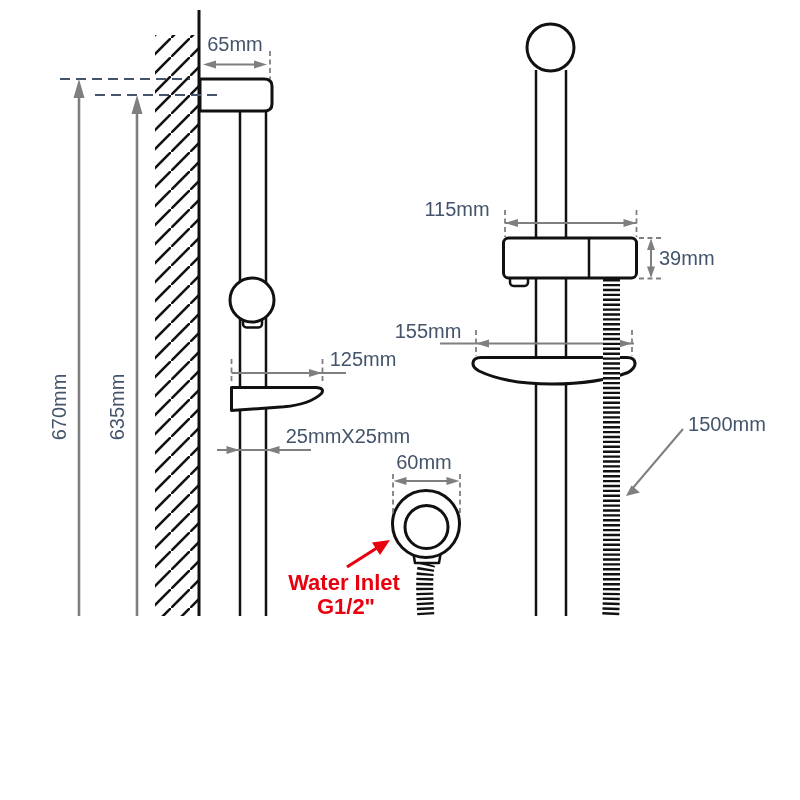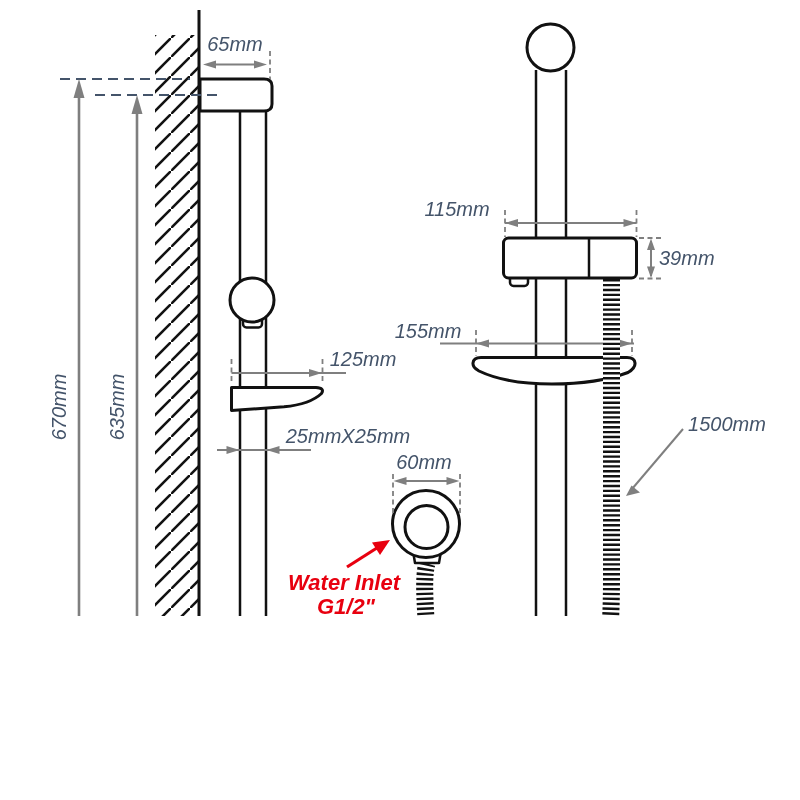--- a/index.html
+++ b/index.html
@@ -1,16 +1,16 @@
 <!DOCTYPE html>
 <html><head>
 <meta charset="utf-8">
 <style>
   html,body{margin:0;padding:0;background:#ffffff;}
-  .stage{width:800px;height:616px;position:relative;background:#fff;font-family:"Liberation Sans",sans-serif;font-style:italic;}
+  .stage{width:800px;height:616px;position:relative;background:#fff;font-family:"Liberation Sans",sans-serif;}
   svg{display:block;}
   .outline{fill:none;stroke:#111111;stroke-width:3;stroke-linejoin:round;}
   .outline-thin{fill:none;stroke:#111111;stroke-width:2.5;stroke-linejoin:round;}
   .whitefill{fill:#ffffff;}
   .dim{stroke:#7f7f7f;stroke-width:2;fill:none;}
   .dim-heavy{stroke:#7f7f7f;stroke-width:2.6;fill:none;}
   .dimtick{stroke:#7f7f7f;stroke-width:1.8;fill:none;stroke-dasharray:5 3.5;}
   .refdash{stroke:#44546a;stroke-width:2.2;fill:none;stroke-dasharray:10 6;}
   .arrowhead{fill:#7f7f7f;stroke:none;}
   .dimtext{fill:#44546a;font-size:20px;}

